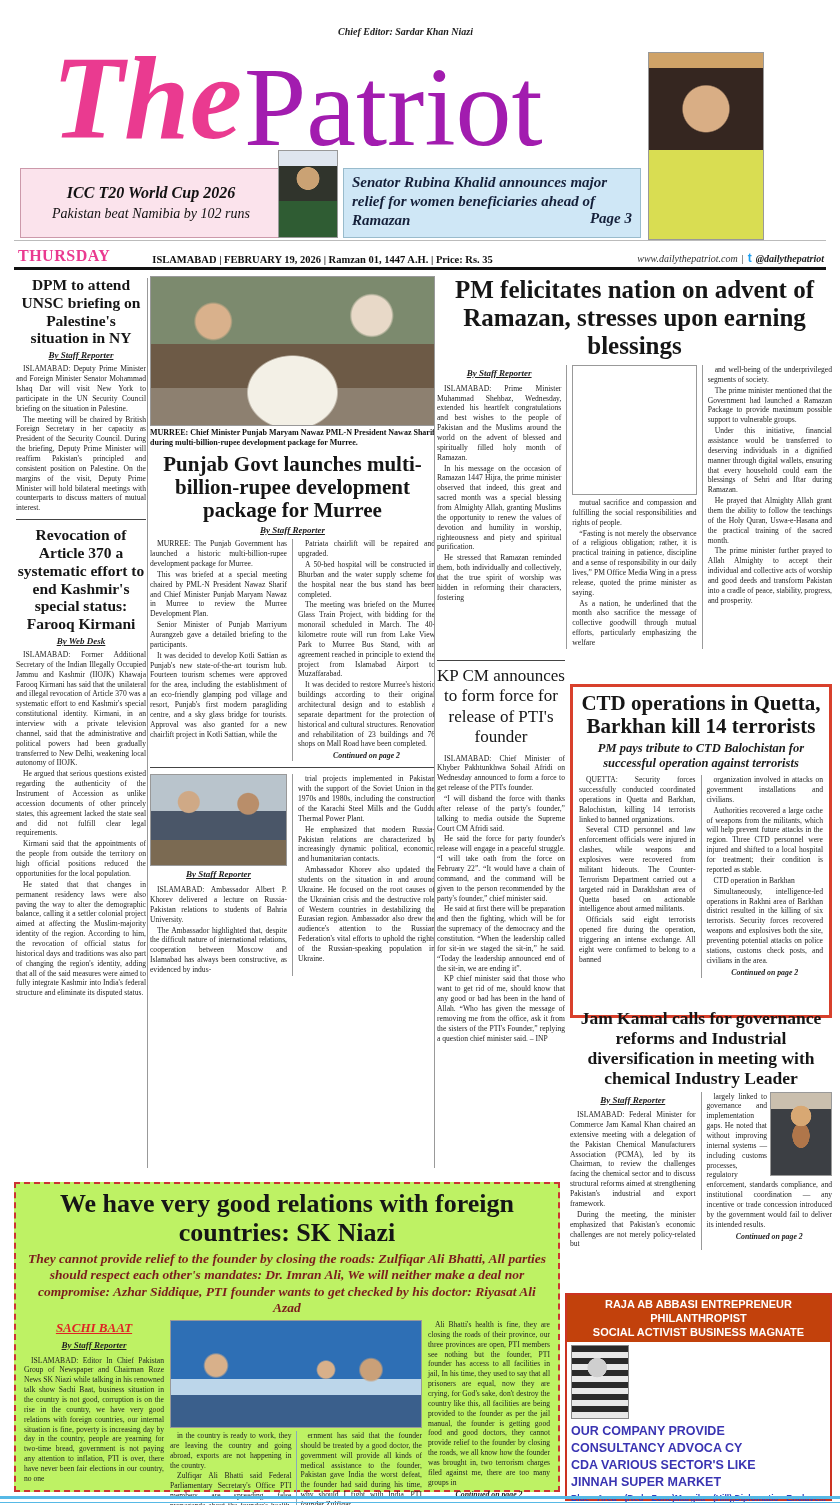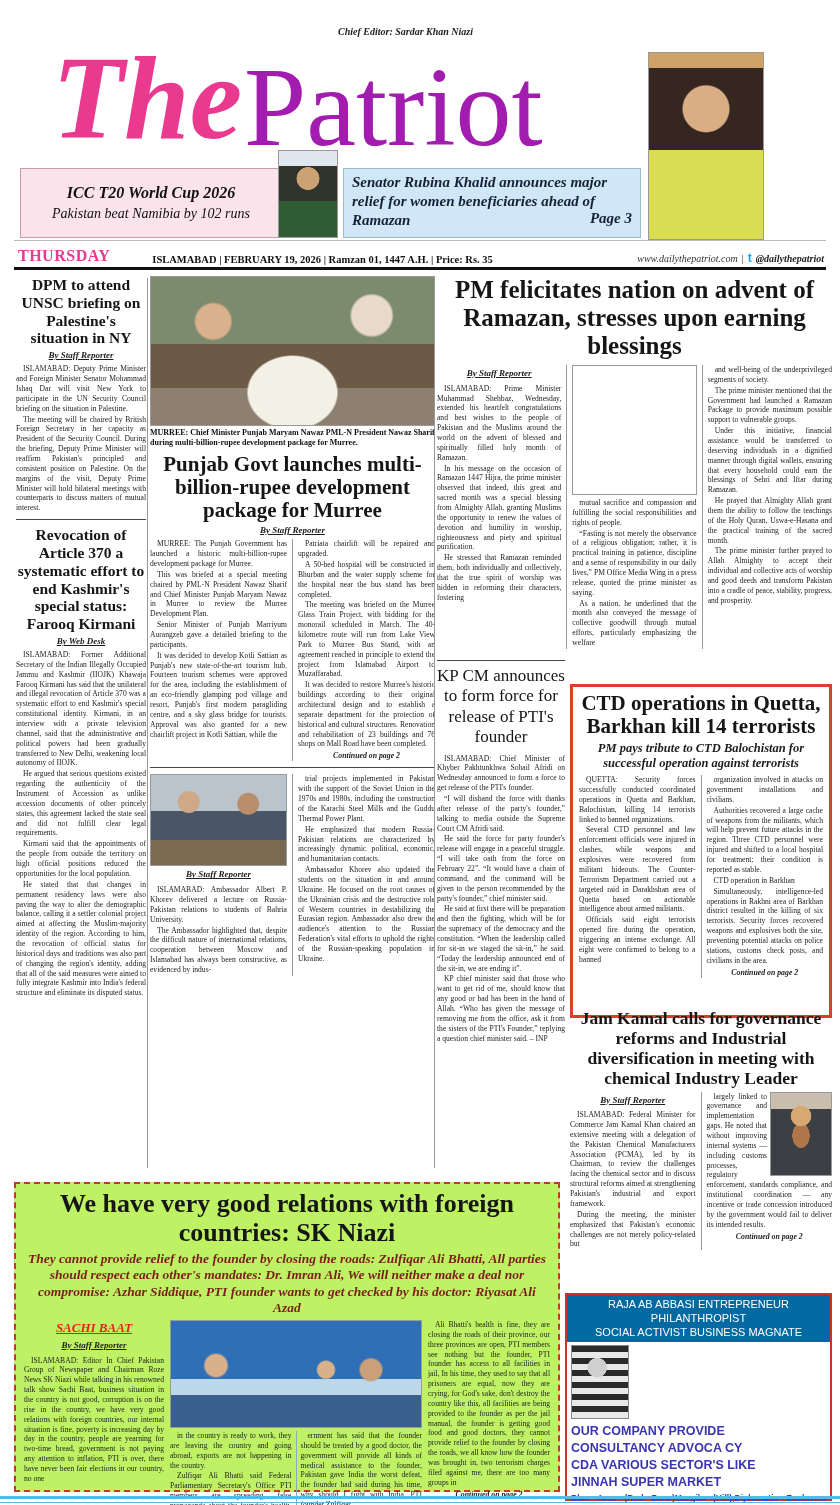--- a/index.html
+++ b/index.html
@@ -117,21 +117,21 @@
       radial-gradient(circle at 18% 42%, #d8b08a 5%, rgba(0,0,0,0) 6%),
       radial-gradient(circle at 62% 46%, #d8b08a 5%, rgba(0,0,0,0) 6%),
       radial-gradient(circle at 80% 46%, #caa078 5%, rgba(0,0,0,0) 6%),
       linear-gradient(180deg,#2e6fb5 0 55%, #bcd6ea 55% 70%, #3a5f8c 70%); }
   .sk-sub { display:flex; }
   .sk-sub > div { flex:1; min-width:0; }
   .sk-sub > div + div { border-left:1px solid #8ab; padding-left:4px; margin-left:4px; }
 
   
   .adbox { left:565px; top:1293px; width:267px; height:208px; border:2px solid #cc3322; background:#fff; font-family:"Liberation Sans",sans-serif; }
-  .ad-head { background:#0369a1; color:#fff; font-weight:normal; font-size:11px; text-align:center; line-height:1.25; padding:3px 2px; }
+  .ad-head { background:#c2410c; color:#fff; font-weight:bold; font-size:11px; text-align:center; line-height:1.25; padding:3px 2px; }
   .ad-main { display:flex; padding:3px 4px 1px; gap:4px;flex-direction:column; }
   .ad-photo { width:58px; height:74px; flex:none;
     background:
       radial-gradient(circle at 45% 30%, #cfcfcf 16%, rgba(0,0,0,0) 17%),
       repeating-linear-gradient(180deg,#2a2a2a 0 6px, #e8e8e8 6px 12px);
     border:1px solid #888; }
   .ad-lines { color:#3a34b2; font-weight:bold; font-size:12.5px; line-height:1.35; }
   .ad-body { color:#2f3fbf; font-weight:bold; font-size:8.6px; line-height:1.3; text-align:justify; padding:1px 4px 2px; }
   .ad-contact { background:#f7e600; color:#141a7a; font-weight:bold; font-size:11px; text-align:center; padding:2px 0; }
   .ad-web { background:#111; color:#eee; font-weight:bold; font-size:9.6px; text-align:center; padding:3px 0; }
@@ -239,21 +239,21 @@
             <p>ISLAMABAD: Prime Minister Muhammad Shehbaz, Wednesday, extended his heartfelt congratulations and best wishes to the people of Pakistan and the Muslims around the world on the advent of blessed and spiritually filled holy month of Ramazan.</p>
             <p>In his message on the occasion of Ramazan 1447 Hijra, the prime minister observed that indeed, this great and sacred month was a special blessing from Almighty Allah, granting Muslims the opportunity to renew the values of devotion and humility in worship, righteousness and piety and spiritual purification.</p>
             <p>He stressed that Ramazan reminded them, both individually and collectively, that the true spirit of worship was hidden in reforming their characters, fostering</p>
           </div>
       </div>
       <div>
         <div class="pm-photo photo"></div>
         <div>
             <p>mutual sacrifice and compassion and fulfilling the social responsibilities and rights of people.</p>
             <p>“Fasting is not merely the observance of a religious obligation; rather, it is practical training in patience, discipline and a sense of responsibility in our daily lives,” PM Office Media Wing in a press release, quoted the prime minister as saying.</p>
-            <p>As a nation, he underlined that the month also conveyed the message of collective goodwill through mutual efforts, particularly emphasizing the welfare</p>
+            <p>As a nation, he underlined that the month also sacrifice the message of collective goodwill through mutual efforts, particularly emphasizing the welfare</p>
           </div>
       </div>
       <div>
           <p>and well-being of the underprivileged segments of society.</p>
           <p>The prime minister mentioned that the Government had launched a Ramazan Package to provide maximum possible support to vulnerable groups.</p>
           <p>Under this initiative, financial assistance would be transferred to deserving individuals in a dignified manner through digital wallets, ensuring that every household could earn the blessings of Sehri and Iftar during Ramazan.</p>
           <p>He prayed that Almighty Allah grant them the ability to follow the teachings of the Holy Quran, Uswa-e-Hasana and the practical training of the sacred month.</p>
           <p>The prime minister further prayed to Allah Almighty to accept their individual and collective acts of worship and good deeds and transform Pakistan into a cradle of peace, stability, progress, and prosperity.</p>
         </div>
     </div>

